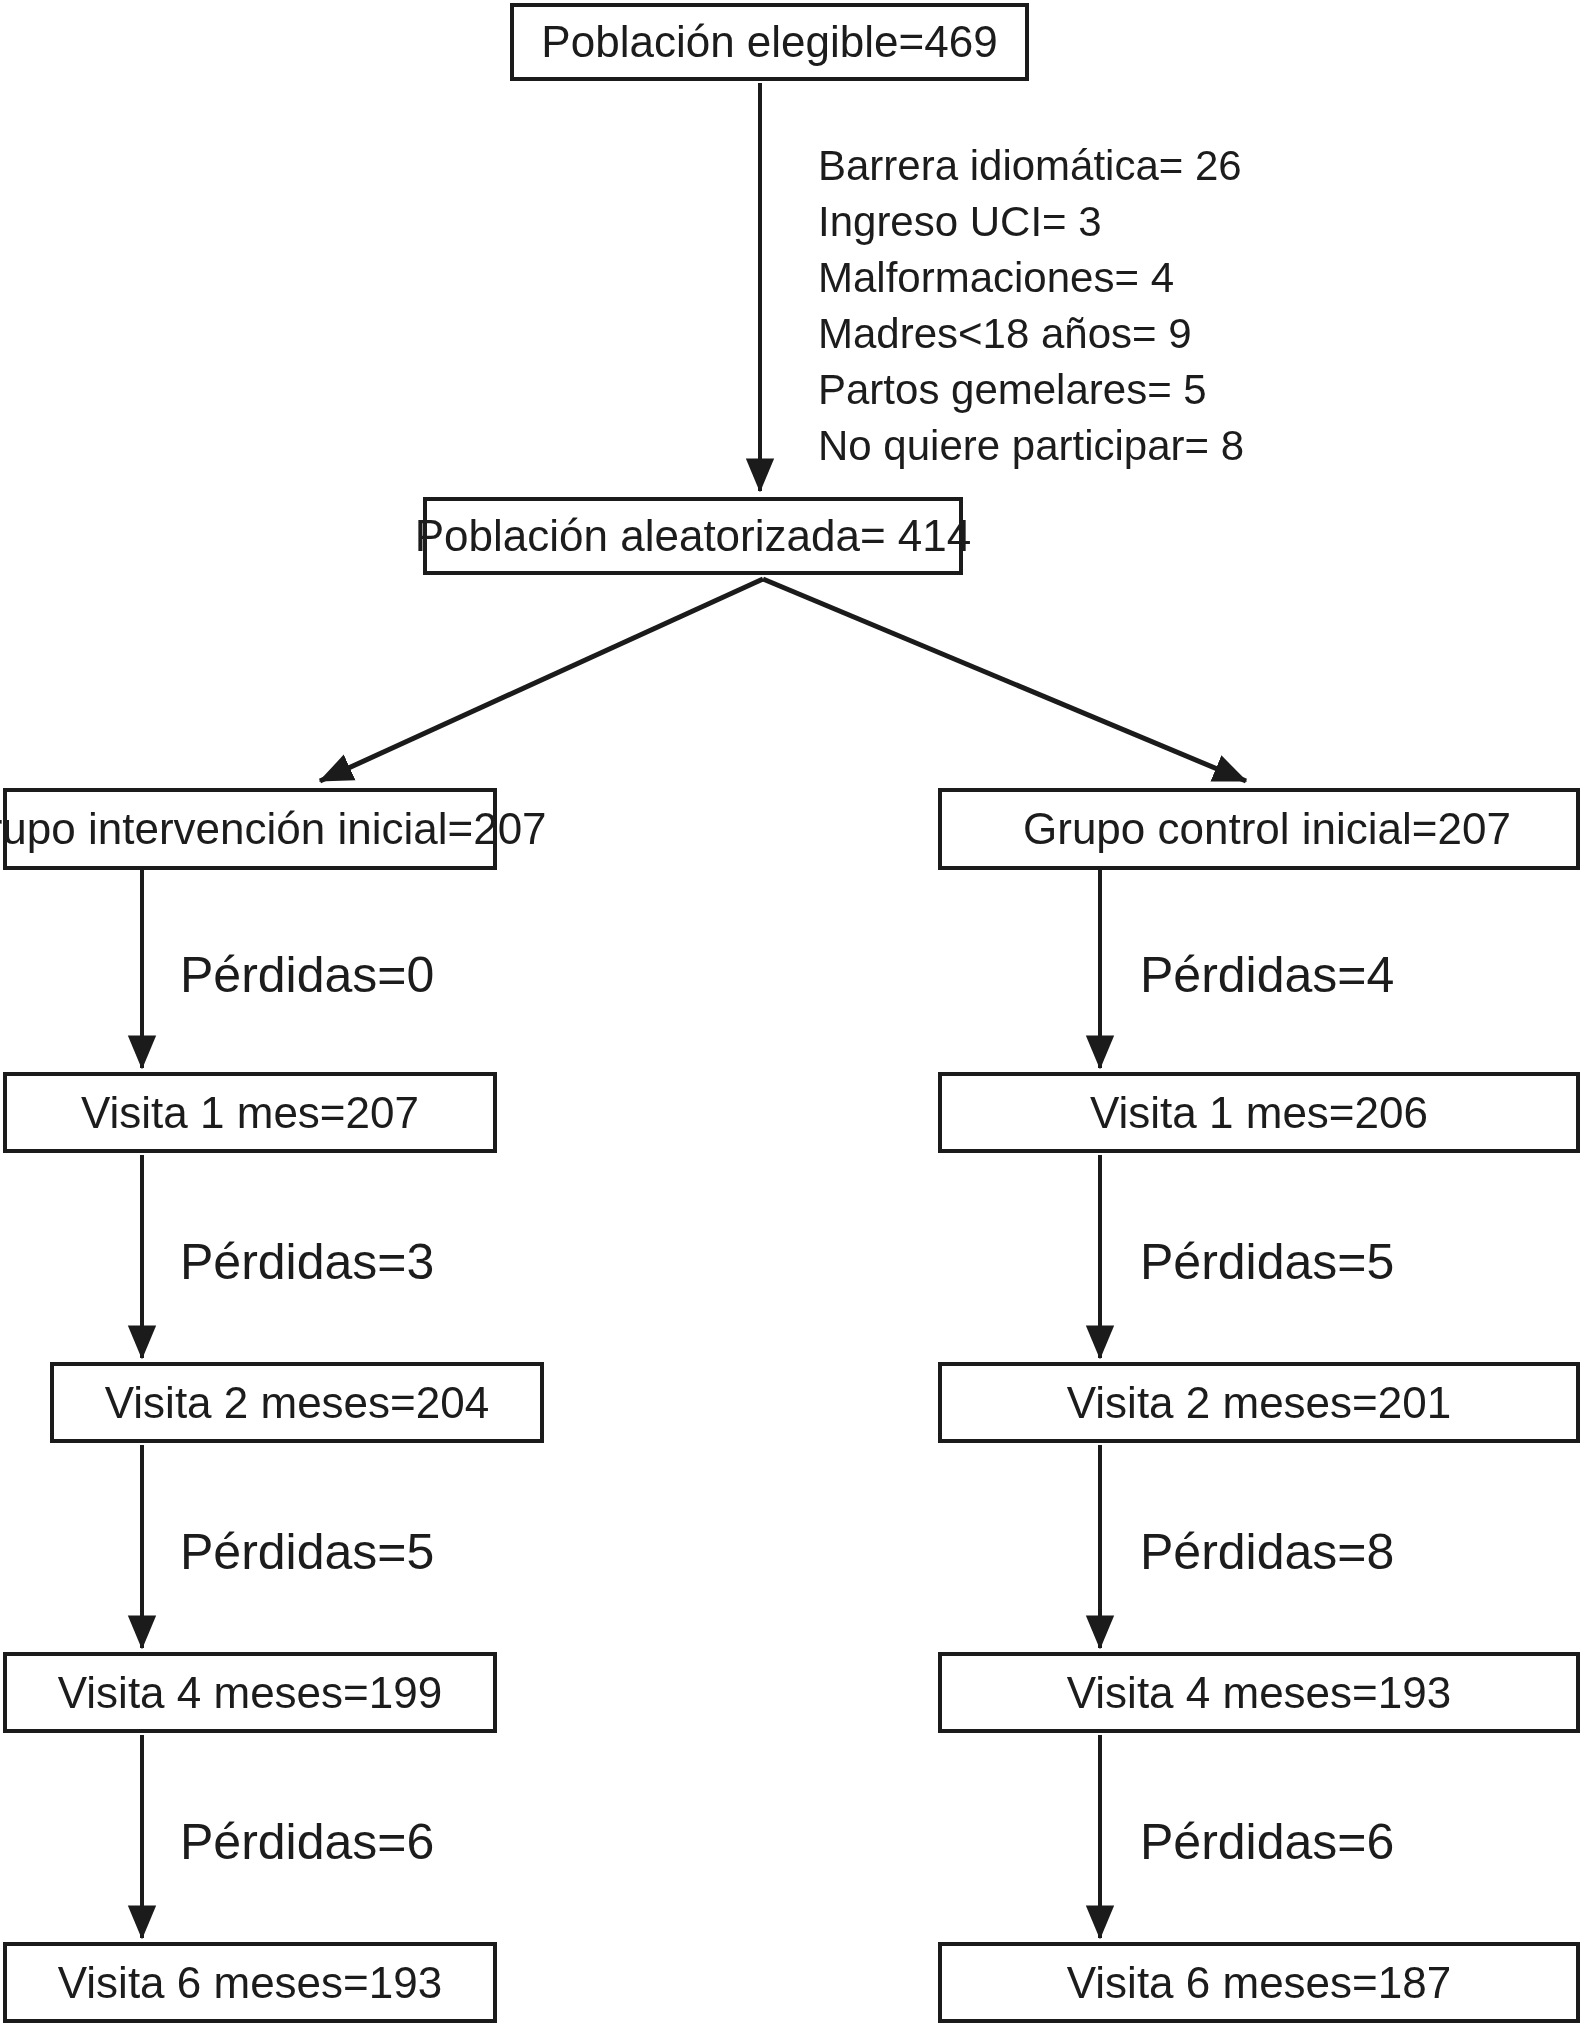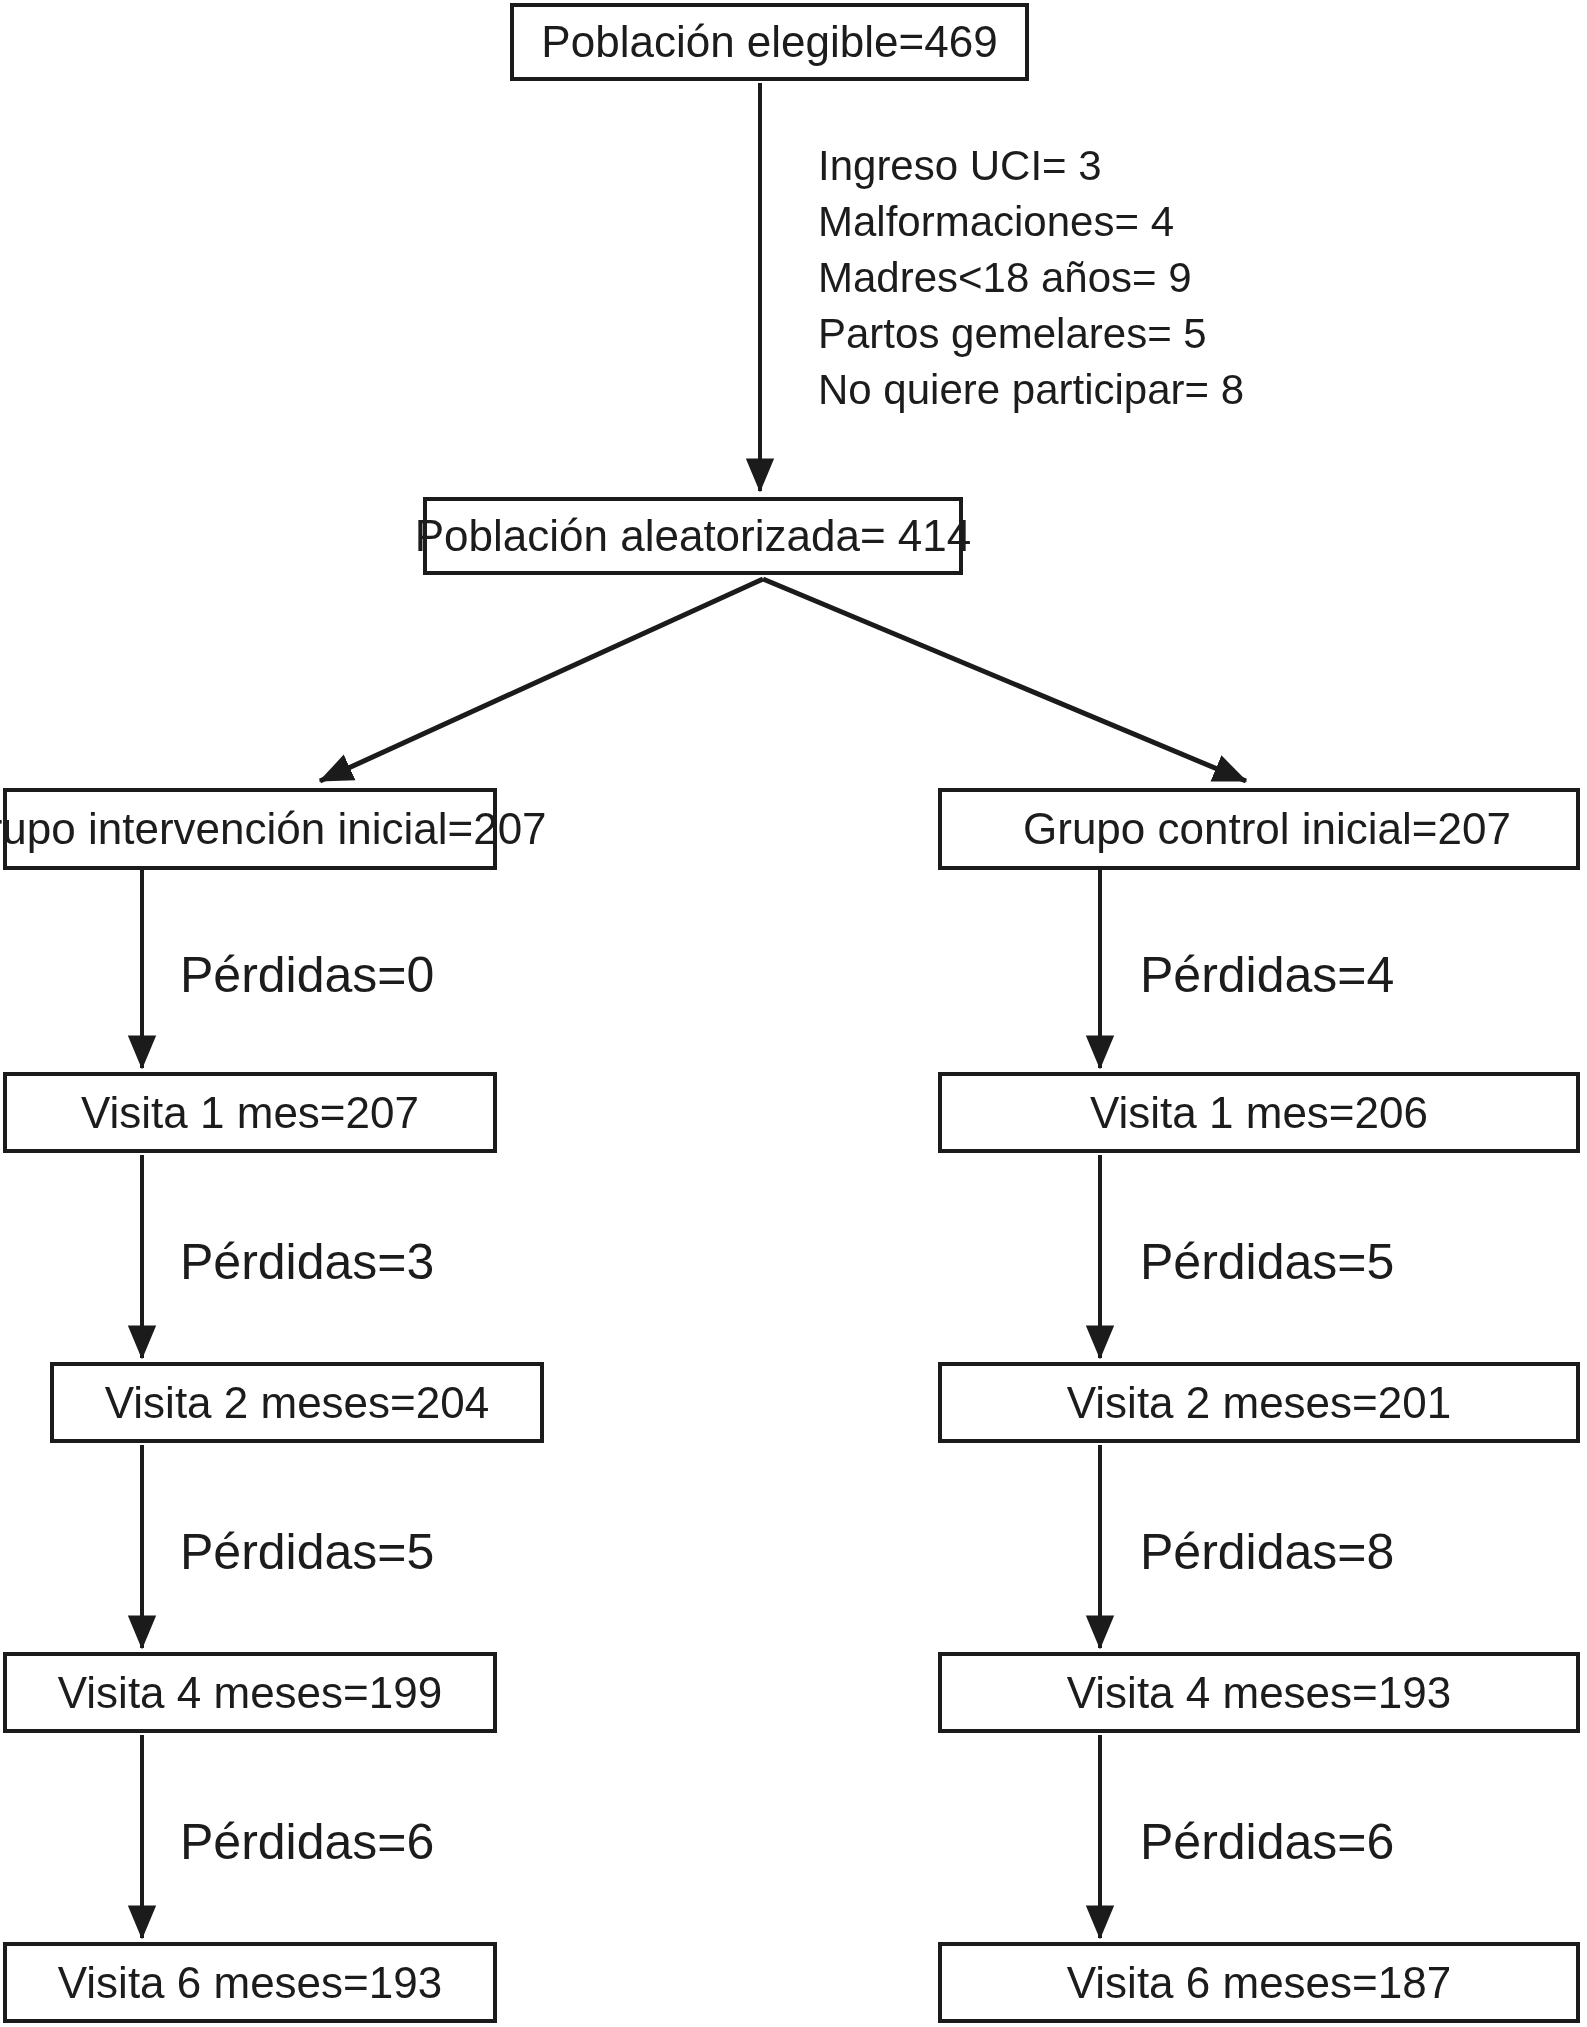--- a/index.html
+++ b/index.html
@@ -77,20 +77,21 @@
 
     <line x1="1100" y1="870" x2="1100" y2="1068" stroke-width="4" marker-end="url(#ah)"></line>
     <line x1="1100" y1="1155" x2="1100" y2="1358" stroke-width="4" marker-end="url(#ah)"></line>
     <line x1="1100" y1="1445" x2="1100" y2="1648" stroke-width="4" marker-end="url(#ah)"></line>
     <line x1="1100" y1="1735" x2="1100" y2="1938" stroke-width="4" marker-end="url(#ah)"></line>
   </svg>
 
   <div class="fbox" style="left:488px; top:3px; width:519px; height:78px;margin-left:22px;">Población elegible=469</div>
 
   <div style="position:absolute; left:818px; top:138px;">
+    <div class="exclusion-line">Barrera idiomática= 26</div>
     <div class="exclusion-line">Ingreso UCI= 3</div>
     <div class="exclusion-line">Malformaciones= 4</div>
     <div class="exclusion-line">Madres&lt;18 años= 9</div>
     <div class="exclusion-line">Partos gemelares= 5</div>
     <div class="exclusion-line">No quiere participar= 8</div>
   </div>
 
   <div class="fbox" style="left:423px; top:497px; width:540px; height:78px;">Población aleatorizada= 414</div>
 
   <div class="fbox" style="left:3px; top:788px; width:494px; height:82px;">Grupo intervención inicial=207</div>

